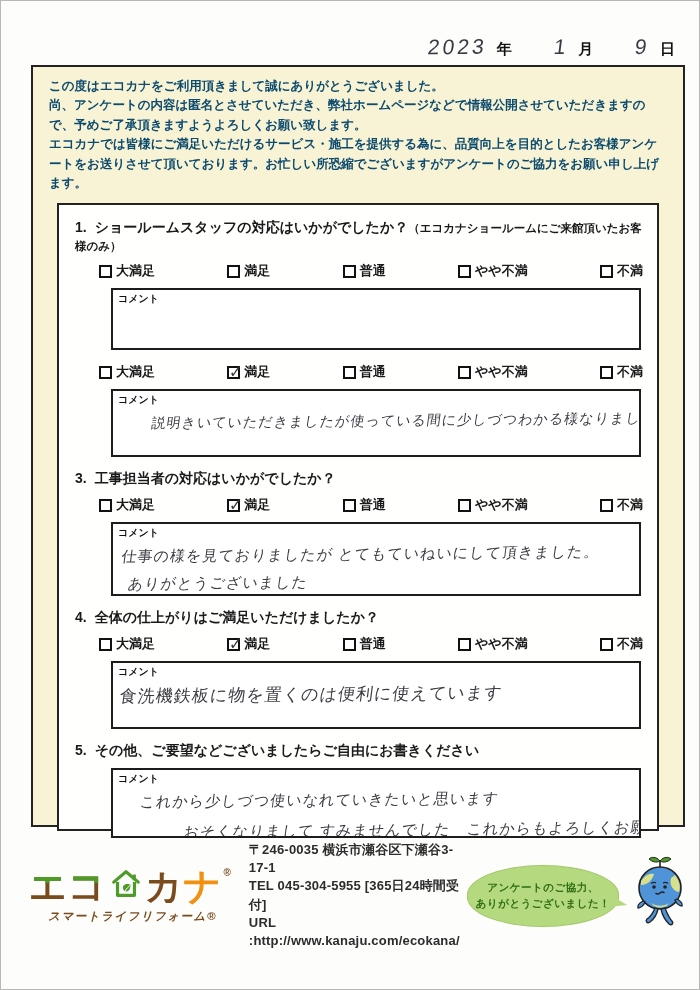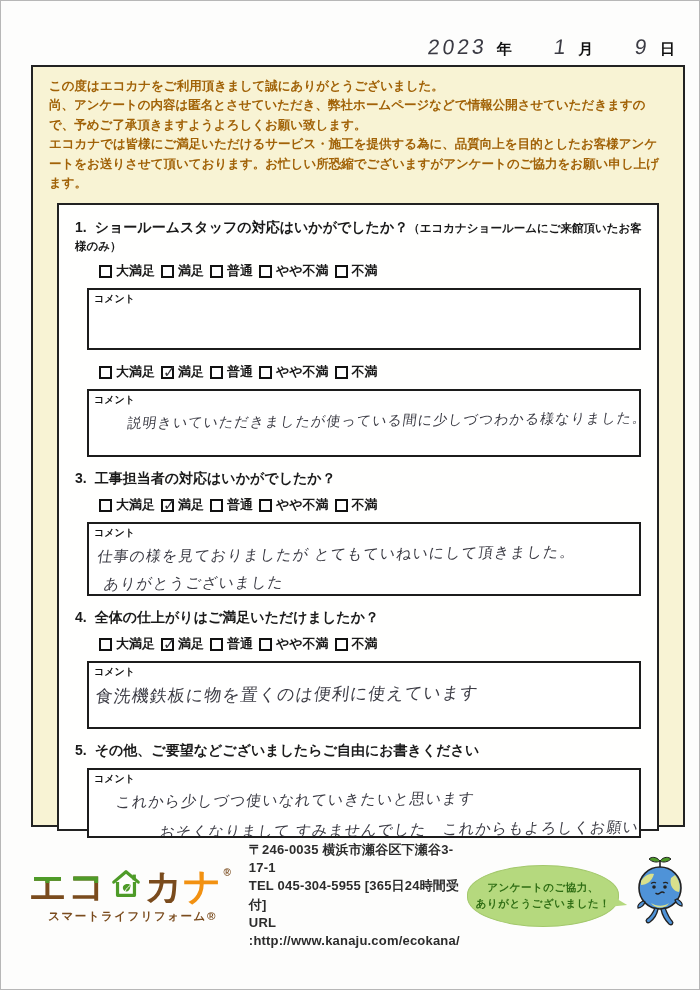--- a/index.html
+++ b/index.html
@@ -28,44 +28,44 @@
     display:inline-block;
   }
   .date-num { font-size:21px; letter-spacing:3px; margin:0 4px; }
   .date-gap { display:inline-block; width:26px; }
   
   .outer-box {
     margin:6px 14px 0 30px; height:762px;
     background:#f8f3d4; border:2px solid #222;
     padding:10px 12px 14px 12px;
   }
-  .intro { font-size:12.5px; font-weight:bold; line-height:1.55; color:#a16207; padding:0 4px; }
+  .intro { font-size:12.5px; font-weight:bold; line-height:1.55; color:#0c4a6e; padding:0 4px; }
   
   .inner-box {
     margin:10px 12px 0 12px; height:628px;
     background:#fffffe; border:2px solid #222;
     padding:14px 14px 8px 16px;
   }
   .question { margin-bottom:13px; }
   .q-head { font-size:14px; font-weight:bold; }
   .q-num { margin-right:8px; }
   .q-note { font-size:11.5px; font-weight:bold; }
-  .options { display:flex; gap:6px; margin:8px 0 8px 24px; }
+  .options { display:flex; gap:6px; margin:8px 0 8px 24px;justify-content:space-between; }
   .opt { display:flex; align-items:center; gap:4px; font-size:13px; font-weight:bold; }
   .cb {
     width:13px; height:13px; border:2px solid #111; background:#fff;
     position:relative; flex:0 0 auto;
   }
   .cb.checked::after {
     content:"✓"; position:absolute; top:-6px; left:0px;
     font-size:16px; font-weight:normal; color:#3a3a3f;
     transform: skewX(-10deg) rotate(-8deg);
   }
   .comment-box {
-    border:2px solid #1c1c1c; margin:0 2px 0 12px; background:#fff;
+    border:2px solid #1c1c1c; margin:0 2px 0 36px; background:#fff;
     padding:2px 24px 2px 5px; overflow:hidden;
   }
   .comment-label { font-size:10px; font-weight:bold; color:#111; }
   .hw-line { line-height:1.9; letter-spacing:1px; white-space:nowrap; }
   
   .footer {
     display:flex; align-items:center; margin-top:14px; padding:0 8px 0 28px;
   }
   .logo { flex:0 0 auto; }
   .logo-main { display:flex; align-items:flex-start; font-weight:bold; line-height:1; }
@@ -74,21 +74,21 @@
   .two-tone::before {
     content:attr(data-char); position:absolute; left:0; top:0;
     color:#4e9b28; clip-path: inset(0 0 58% 0); letter-spacing:1px;
   }
   .logo-ka { color:#7a4b1d; margin-left:2px; }
   .logo-na { color:#f29111; }
   .logo-reg { font-size:10px; color:#7a4b1d; font-weight:bold; margin-left:1px; }
   .house-icon { margin:0 1px -2px 3px; }
   .logo-sub {
     font-size:11.5px; font-weight:bold; color:#7a4b1d;
-    letter-spacing:1.5px; text-align:right; margin-top:4px; padding-right:14px;
+    letter-spacing:1.5px; text-align:right; margin-top:4px; padding-right:14px;font-style:italic;
   }
   .contact { margin-left:18px; font-size:13px; font-weight:bold; color:#2c2c2c; line-height:1.4; letter-spacing:0.2px; }
   .bubble-area { margin-left:auto; display:flex; align-items:center; }
   .bubble {
     position:relative; background:#b5d97e; border:1px solid #a3c86c;
     border-radius:50% / 48%; width:152px; height:62px;
     display:flex; flex-direction:column; justify-content:center; align-items:center;
   }
   .bubble::after {
     content:""; position:absolute; right:-9px; top:32px;

